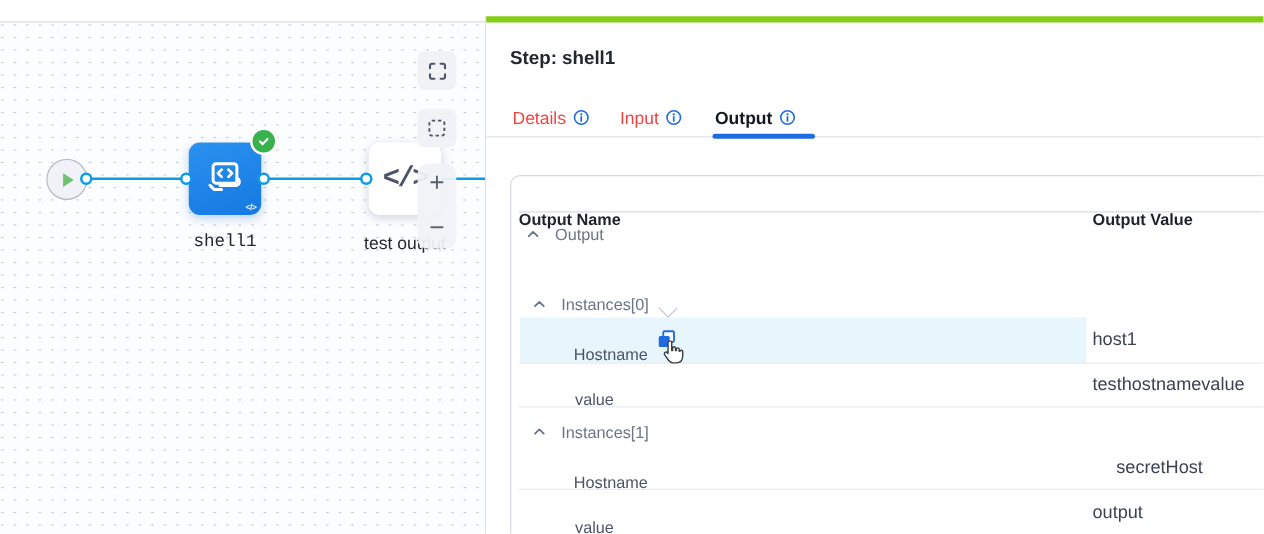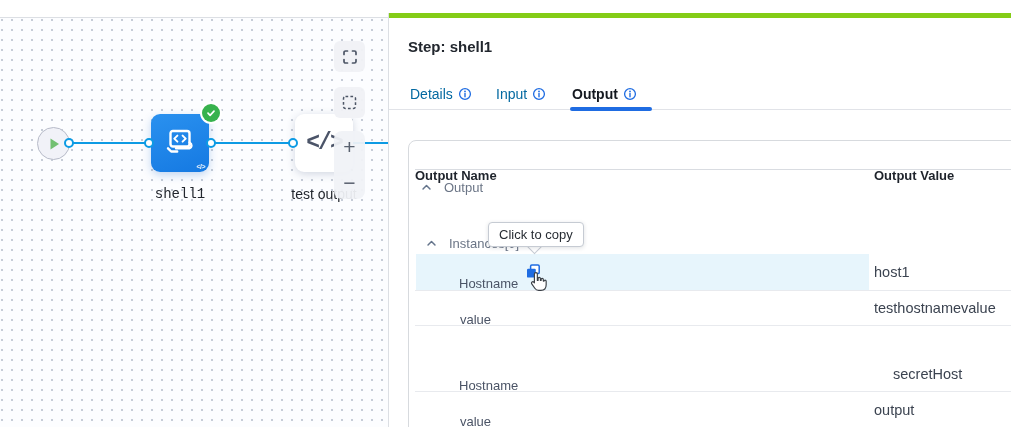--- a/index.html
+++ b/index.html
@@ -44,21 +44,21 @@
 
   
   .vdivider { position:absolute; left:388px; top:13px; width:1px; height:414px; background:#dcdfe4; }
 
   
   .panel { position:absolute; left:389px; top:13px; width:622px; height:414px; background:#fff;
     border-top:5px solid #84cc16; overflow:hidden; }
   .panel-title { position:absolute; left:19px; top:20px; font-size:15px; font-weight:bold; color:#22272e; }
   .tabs-divider { position:absolute; left:0; top:91px; right:0; height:1px; background:#e1e3e8; }
   .tab { position:absolute; top:68px; display:flex; align-items:center; gap:5px; cursor:pointer; }
-  .tab-label { font-size:14px; color:#0369a1; }
+  .tab-label { font-size:14px; color:#ef4444; }
   .tab.active .tab-label { font-weight:bold; color:#14181f; }
   .tab-underline { position:absolute; left:181px; top:89px; width:82px; height:3.5px;
     background:#1f6ce2; border-radius:2px; z-index:2; }
 
   
   .table { position:absolute; left:19px; top:122px; width:680px; height:420px;
     border:1px solid #d7dade; border-radius:8px; background:#fff; }
   .th { position:absolute; font-size:13px; font-weight:bold; color:#1e232b; top:27px; }
   .th-name { left:6px; } .th-value { left:465px; }
   .thead-divider { position:absolute; left:6px; right:0; top:28px; height:1px; background:#d9dce1; }
@@ -195,28 +195,33 @@
         <rect x="4.6" y="1" width="8.6" height="8.6" rx="1.2" fill="#fff" stroke="#1f6ce2" stroke-width="1.5"></rect>
         <rect x="1" y="4.8" width="8.8" height="8.8" rx="1.2" fill="#1f6ce2"></rect>
       </svg>
       <div class="leaf-value" style="top:123px;">host1</div>
       <div class="row-divider" style="top:149px;"></div>
 
       <div class="leaf-name" style="left:51px; top:160px;">value</div>
       <div class="leaf-value" style="top:159px;">testhostnamevalue</div>
       <div class="row-divider" style="top:184px;"></div>
 
+      <div class="group-row" style="left:17px; top:193px;">
+        <svg class="chev" viewBox="0 0 12 12">
+          <path d="M2.2 7.6 6 3.8l3.8 3.8" fill="none" stroke="#64748b" stroke-width="1.6" stroke-linecap="round" stroke-linejoin="round"></path>
+        </svg>
+        <span class="group-label">Instances[1]</span>
+      </div>
 
       <div class="leaf-name" style="left:50px; top:226px;">Hostname</div>
       <div class="leaf-value" style="top:225px;margin-left:19px;">secretHost</div>
       <div class="row-divider" style="top:250px;"></div>
 
       <div class="leaf-name" style="left:51px; top:262px;">value</div>
       <div class="leaf-value" style="top:261px;">output</div>
 
       <div class="tooltip-arrow"></div>
-      <div class="tooltip">Click to copy</div>
       <svg class="hand-cursor" width="19" height="21" viewBox="0 0 18 20">
         <path d="M6.5 1.6c.8 0 1.4.6 1.4 1.4v6h.7V7.2c0-1.5 2.2-1.5 2.2 0V9h.7V8c0-1.4 2.1-1.4 2.1 0v1.6h.7c0-1.2 2-1.2 2 .1V13c0 3.4-1.9 5.4-5 5.4H9.1c-1.7 0-2.7-.7-3.6-2l-2.9-4.1c-.5-.7-.3-1.5.3-1.9.6-.4 1.3-.2 1.8.4l.4.5V3c0-.8.6-1.4 1.4-1.4z" fill="#fff" stroke="#3a3f46" stroke-width="1.1" stroke-linejoin="round"></path>
       </svg>
     </div>
   </div>
 </div>
 
 </body></html>

